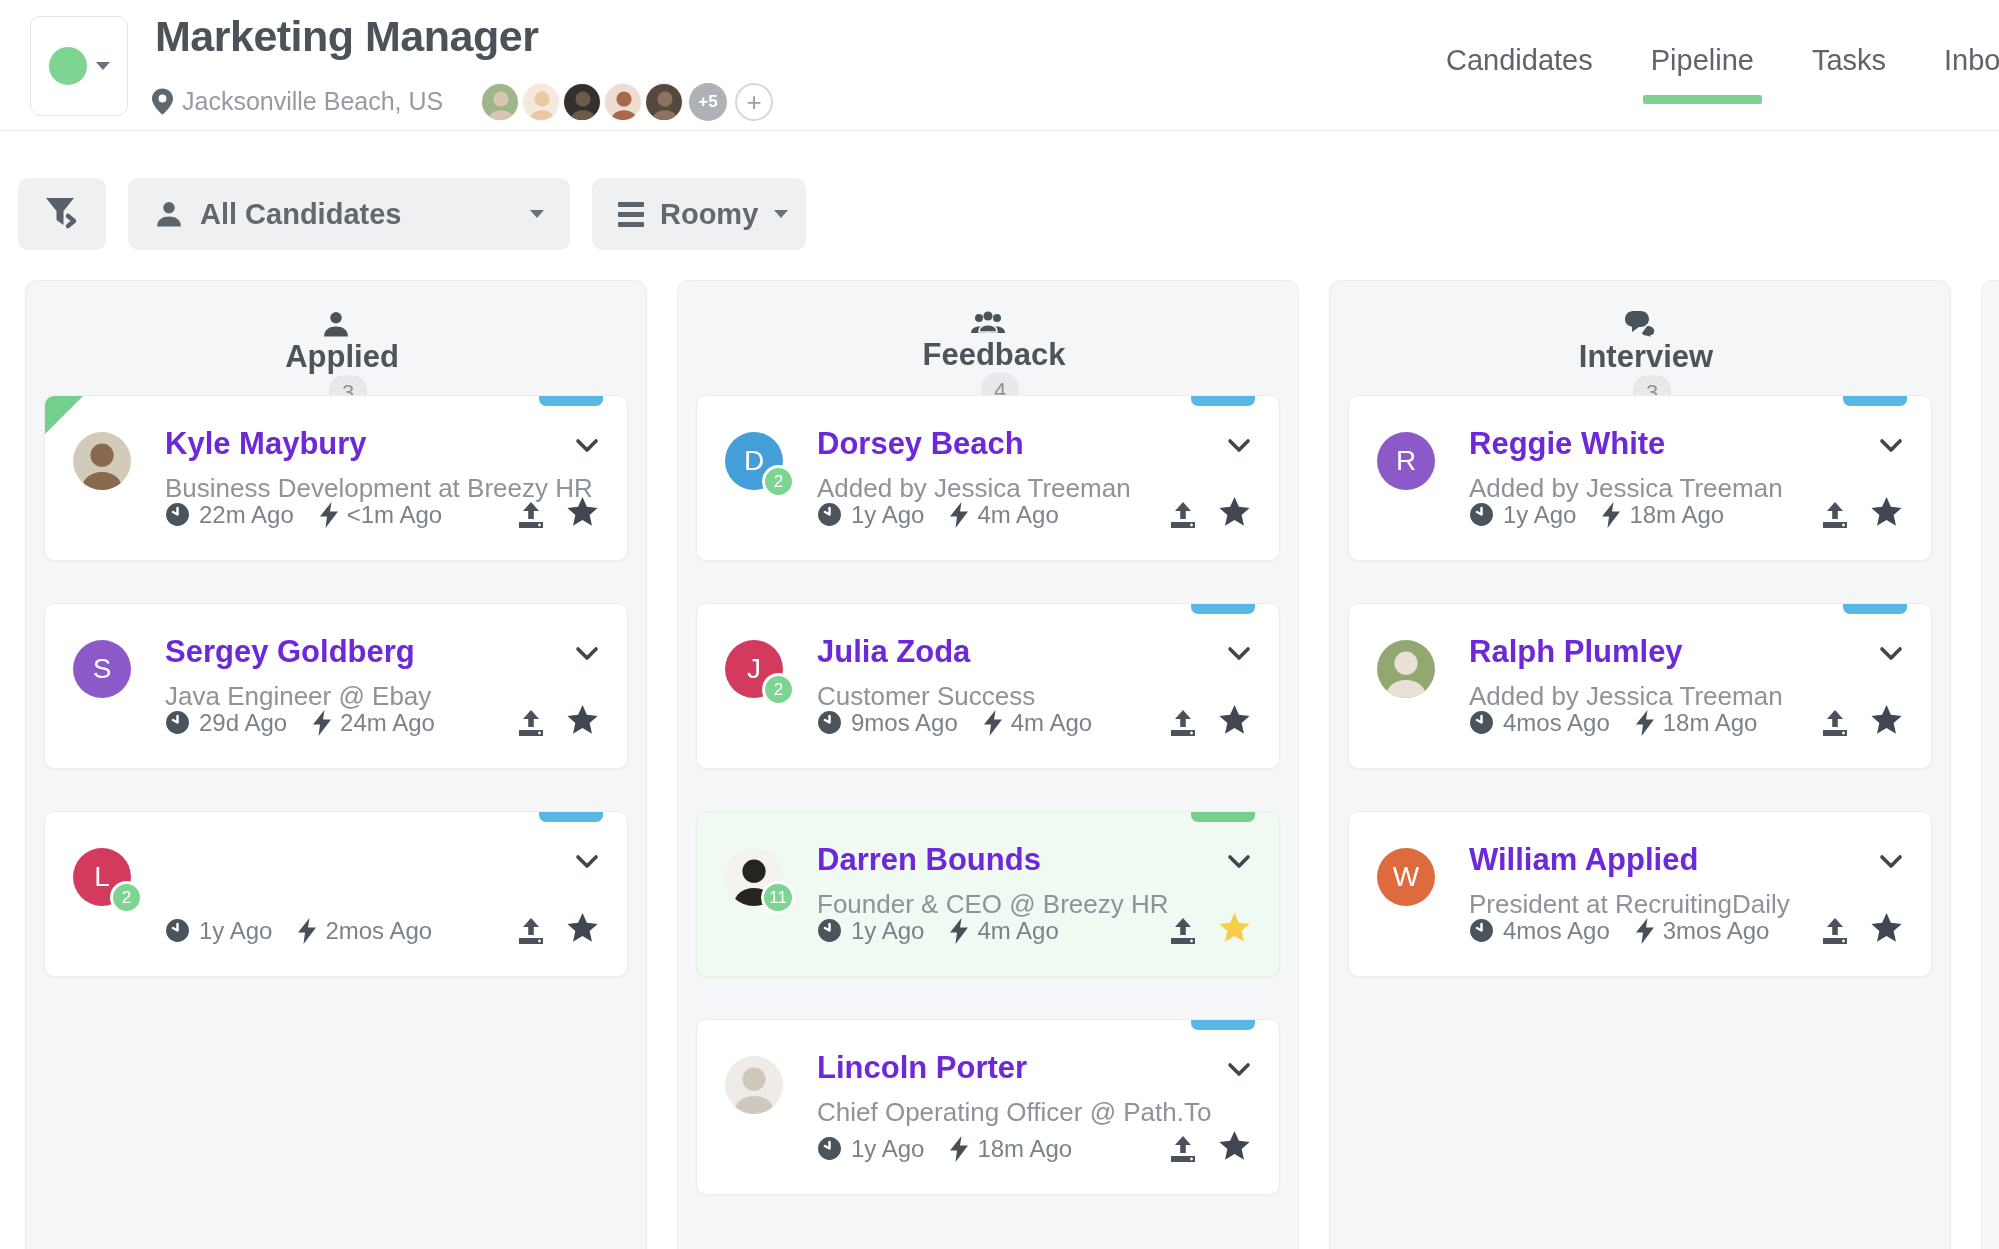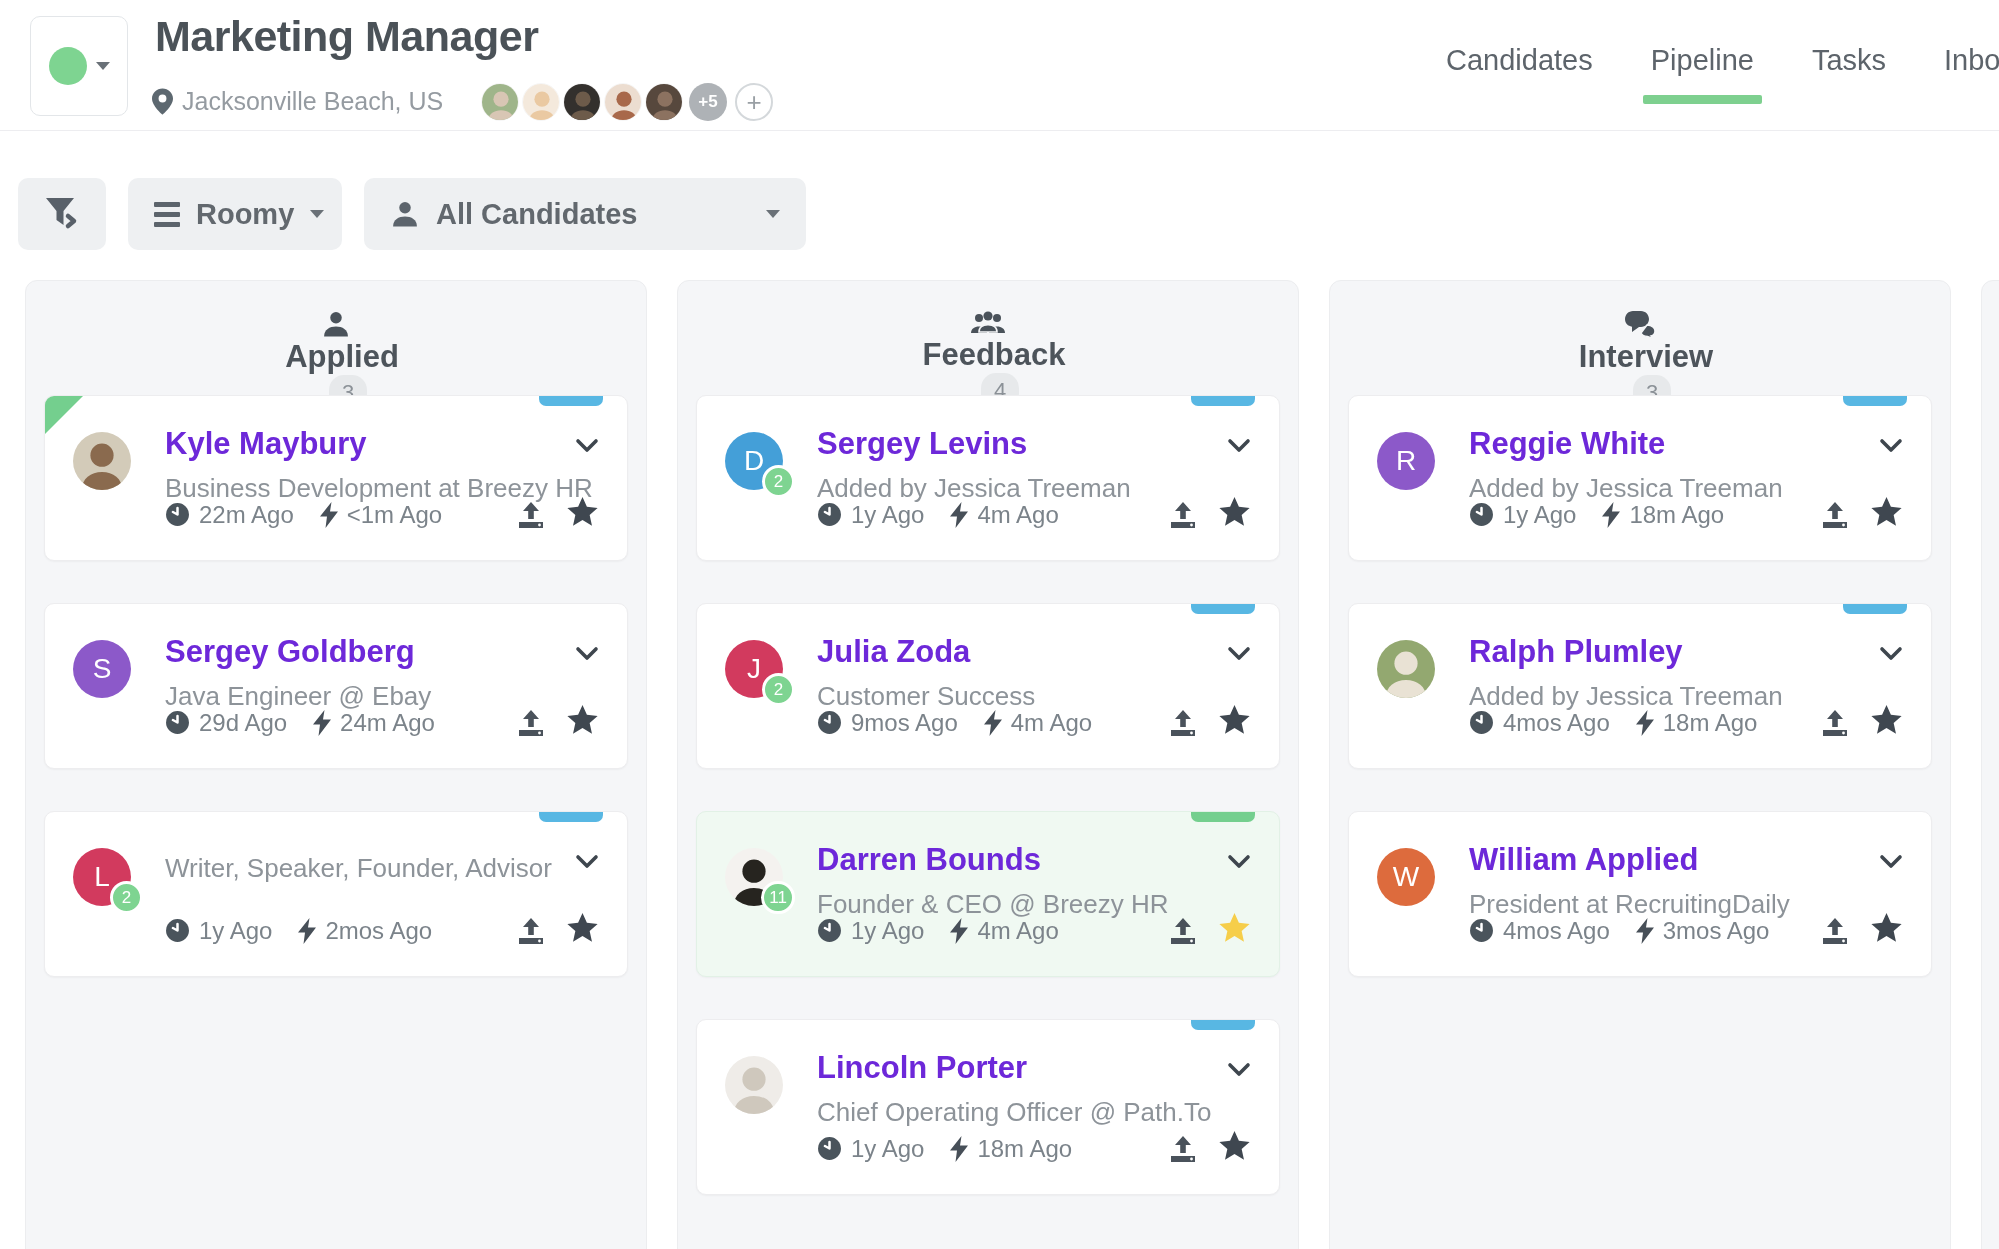--- a/index.html
+++ b/index.html
@@ -162,37 +162,37 @@
   </div>
 </div>
 
 <div class="filters">
   <div class="funnel-btn">
     <svg width="44" height="40" viewBox="0 0 44 40">
       <path d="M6 4h28L23.5 17v14l-7-5V17L6 4z" fill="#586069"></path>
       <path d="M28 22l6 5-6 5" stroke="#586069" stroke-width="4.5" fill="none" stroke-linecap="round" stroke-linejoin="round"></path>
     </svg>
   </div>
-  <div class="dd dd-roomy">
-    <span class="hamburger">
-        <i></i>
-        <i></i>
-        <i></i>
-      </span>
-    <span>Roomy</span>
-    <span class="caret"></span>
-  </div>
   <div class="dd dd-candidates">
     <span style="display:flex;">
       <svg width="30" height="30" viewBox="0 0 24 24">
           <circle cx="12" cy="7" r="4.6" fill="#5c646c"></circle>
           <path d="M2.5 21.5c0-5 4.4-7.6 9.5-7.6s9.5 2.6 9.5 7.6v.5h-19v-.5z" fill="#5c646c"></path>
         </svg>
     </span>
     <span>All Candidates</span>
+    <span class="caret"></span>
+  </div>
+  <div class="dd dd-roomy">
+    <span class="hamburger">
+        <i></i>
+        <i></i>
+        <i></i>
+      </span>
+    <span>Roomy</span>
     <span class="caret"></span>
   </div>
 </div>
 
 <div class="board">
 
   <div class="column">
     <div class="col-header">
       <span class="col-icon">
           <svg width="30" height="30" viewBox="0 0 24 24">
@@ -312,21 +312,20 @@
     <span class="cavatar" style="background: rgb(210, 58, 94);">
 
       <span class="init">L</span>
       <span class="av-badge">2</span>
     </span>
     <span class="card-chevron">
       <svg width="24" height="16" viewBox="0 0 24 16">
               <polyline points="3,3 12,12 21,3" fill="none" stroke="#3e464e" stroke-width="3.6" stroke-linecap="round" stroke-linejoin="round"></polyline>
             </svg>
     </span>
-    <div class="card-sub">Writer, Speaker, Founder, Advisor</div>
     <div class="time-row">
       <span style="display:flex;">
         <svg width="25" height="25" viewBox="0 0 24 24">
                 <circle cx="12" cy="12" r="11" fill="#4a545c"></circle>
                 <path d="M12 12V5.8M12 12L7.6 9.6" stroke="#fff" stroke-width="2.4" stroke-linecap="round"></path>
               </svg>
       </span>
       <span class="t-label">1y Ago</span>
       <span class="bolt-wrap">
         <svg width="18" height="26" viewBox="0 0 18 26">
@@ -378,21 +377,21 @@
     </div>
     <div class="cards">
   <div class="card">
     <span class="stage-tab" style="background: rgb(88, 183, 227);"></span>
 
     <span class="cavatar" style="background: rgb(68, 159, 216);">
 
       <span class="init">D</span>
       <span class="av-badge">2</span>
     </span>
-    <div class="card-name">Sergey Levins</div>
+    <div class="card-name">Dorsey Beach</div>
     <span class="card-chevron">
       <svg width="24" height="16" viewBox="0 0 24 16">
               <polyline points="3,3 12,12 21,3" fill="none" stroke="#3e464e" stroke-width="3.6" stroke-linecap="round" stroke-linejoin="round"></polyline>
             </svg>
     </span>
     <div class="card-sub">Added by Jessica Treeman</div>
     <div class="time-row">
       <span style="display:flex;">
         <svg width="25" height="25" viewBox="0 0 24 24">
                 <circle cx="12" cy="12" r="11" fill="#4a545c"></circle>

